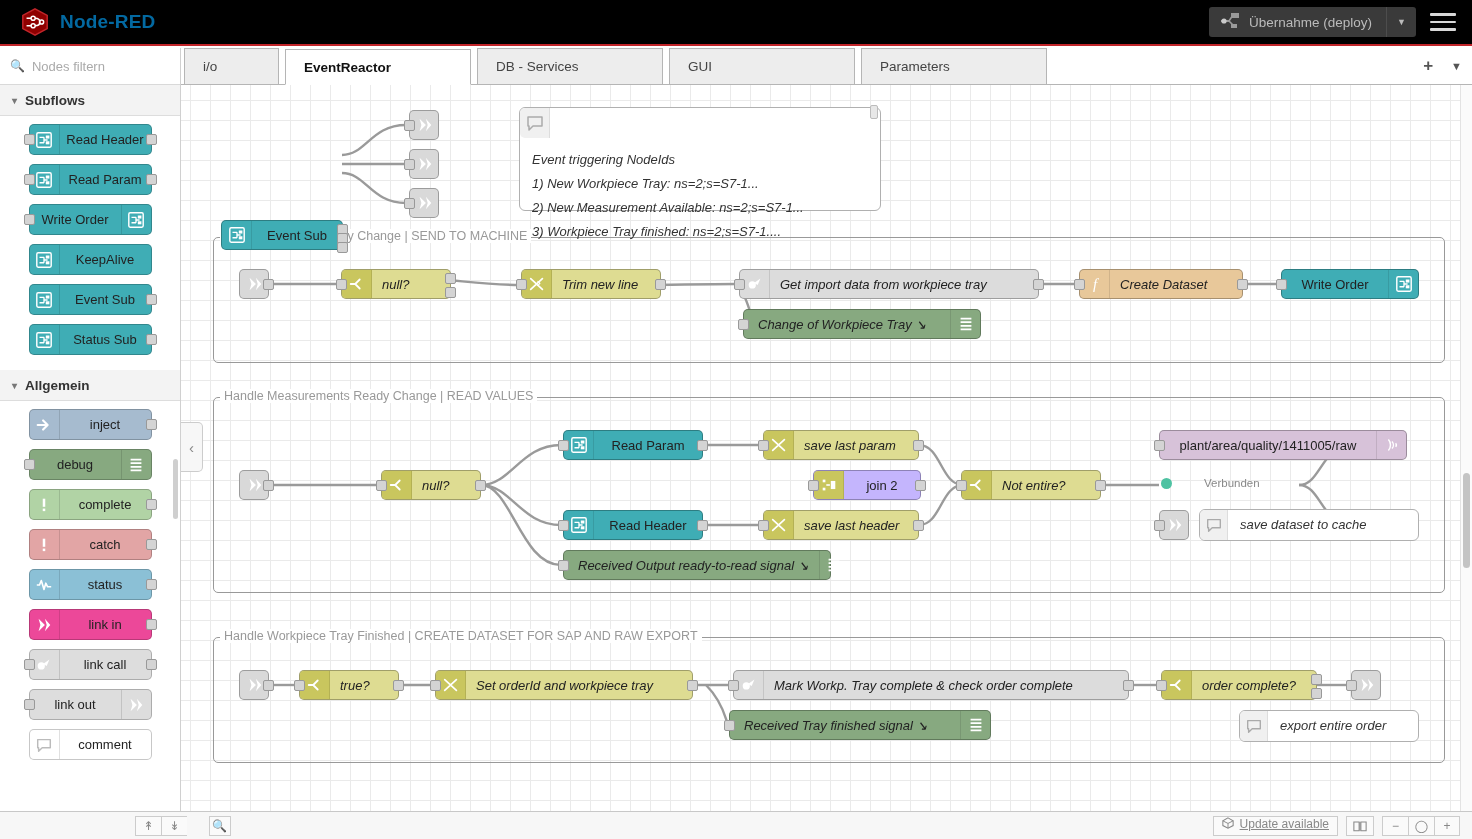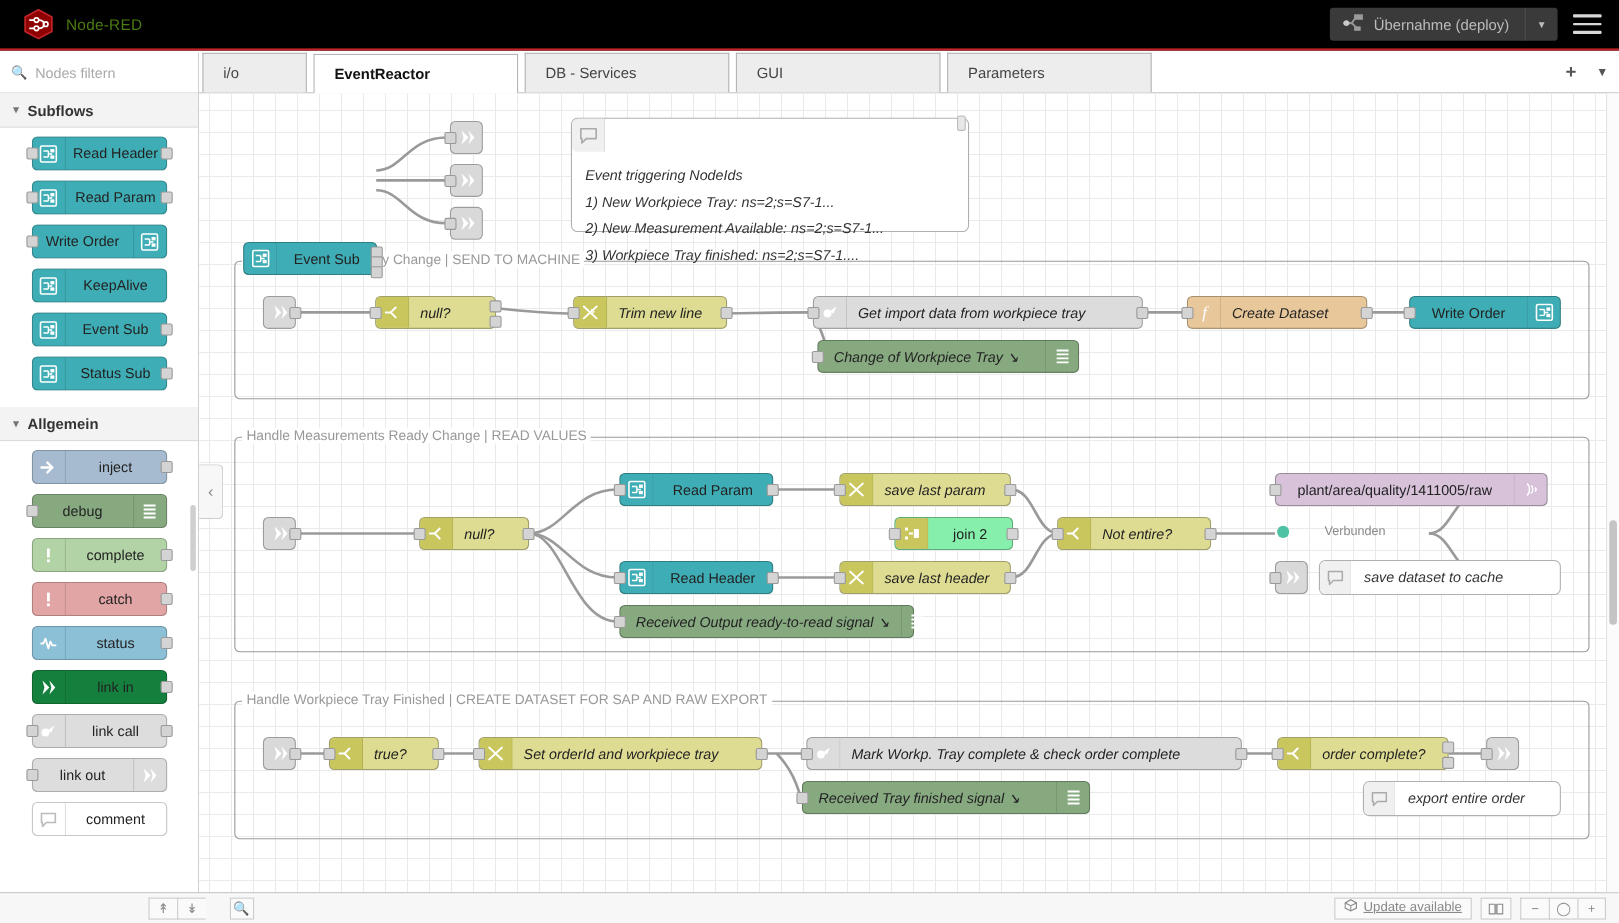--- a/index.html
+++ b/index.html
@@ -13,21 +13,21 @@
   }
 
   
   #header {
     position:absolute; top:0; left:0; width:1472px; height:46px;
     background:#000; border-bottom:2px solid #c1252a;
     display:flex; align-items:center;
   }
   #brand { display:flex; align-items:center; gap:10px; padding-left:20px; }
   #brand .logo { width:30px; height:30px; }
-  #brand .title { color:#4d7c0f; font-size:14px; letter-spacing:.2px; }
+  #brand .title { color:#0369a1; font-size:19px; letter-spacing:.2px;font-weight:bold; }
   #header-right { margin-left:auto; display:flex; align-items:center; gap:14px; padding-right:16px;}
   #deploy-btn {
     display:flex; align-items:center; height:30px;
     background:#3a3a3a; border-radius:3px; color:#bbb;
     font-size:13.5px; cursor:pointer; overflow:hidden;
   }
   #deploy-btn .deploy-main { display:flex; align-items:center; gap:8px; padding:0 14px 0 10px; height:100%; }
   #deploy-btn .deploy-caret {
     display:flex;align-items:center;justify-content:center;
     width:30px;height:100%; border-left:1px solid #4d4d4d; font-size:9px;color:#bbb;
@@ -361,21 +361,21 @@
     </div>
     <div class="pal-node" style="background:#8BC0D6">
       <span class="np-icon">
         <svg class="nicon" viewBox="0 0 20 20">
             <path d="M2 10h3l2-5 3 10 2-7 2 4h4" stroke="#fff" stroke-width="1.8" fill="none" stroke-linejoin="round"></path>
           </svg>
       </span>
       <span class="np-label">status</span>
       <span class="port out"></span>
     </div>
-    <div class="pal-node" style="background:#15803d">
+    <div class="pal-node" style="background:#ec4899">
       <span class="np-icon">
         <svg class="nicon" viewBox="0 0 20 20">
             <path d="M4 3l7 7-7 7 2-7z" fill="#fff"></path>
             <path d="M11 3l6 7-6 7 2-7z" fill="#fff"></path>
           </svg>
       </span>
       <span class="np-label">link in</span>
       <span class="port out"></span>
     </div>
     <div class="pal-node" style="background:#DDDDDD">
@@ -666,21 +666,21 @@
   <div class="node" style="left:582px; top:425px; width:156px; background:#DEDC92;">
     <span class="n-icon" style="background:#C9C65E;">
       <svg class="nicon" viewBox="0 0 20 20">
           <path d="M3 4l13 12M16 4L3 16" stroke="#fff" stroke-width="1.9" fill="none" stroke-linecap="round"></path>
         </svg>
     </span>
     <span class="n-label">save last header</span>
     <span class="port in"></span>
     <span class="port out"></span>
   </div>
-  <div class="node" style="left:632px; top:385px; width:108px; background:#86efac; z-index:14;justify-content:center;">
+  <div class="node" style="left:632px; top:385px; width:108px; background:#c4b5fd; z-index:14;justify-content:center;">
     <span class="n-icon" style="background:#C9C65E;">
       <svg class="nicon" viewBox="0 0 20 20">
           <rect x="3" y="4" width="3" height="3" fill="#fff"></rect>
           <rect x="3" y="13" width="3" height="3" fill="#fff"></rect>
           <path d="M7 10h4" stroke="#fff" stroke-width="1.8"></path>
           <rect x="12" y="5.5" width="5" height="9" fill="#fff"></rect>
         </svg>
     </span>
     <span class="n-label plain center">join 2</span>
     <span class="port in"></span>

